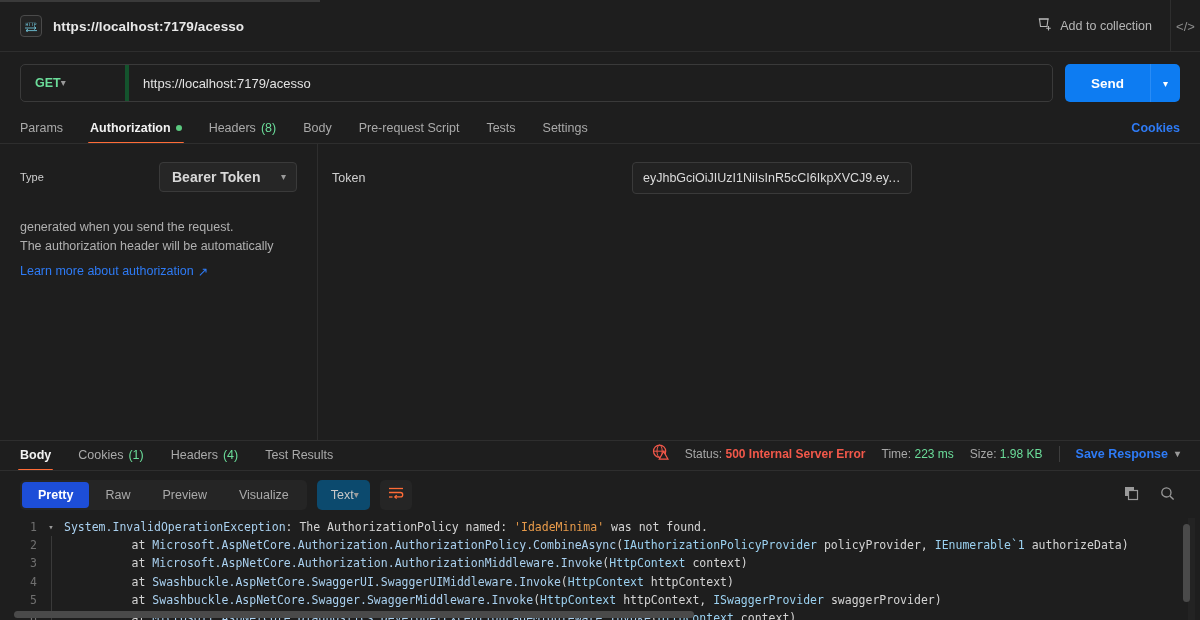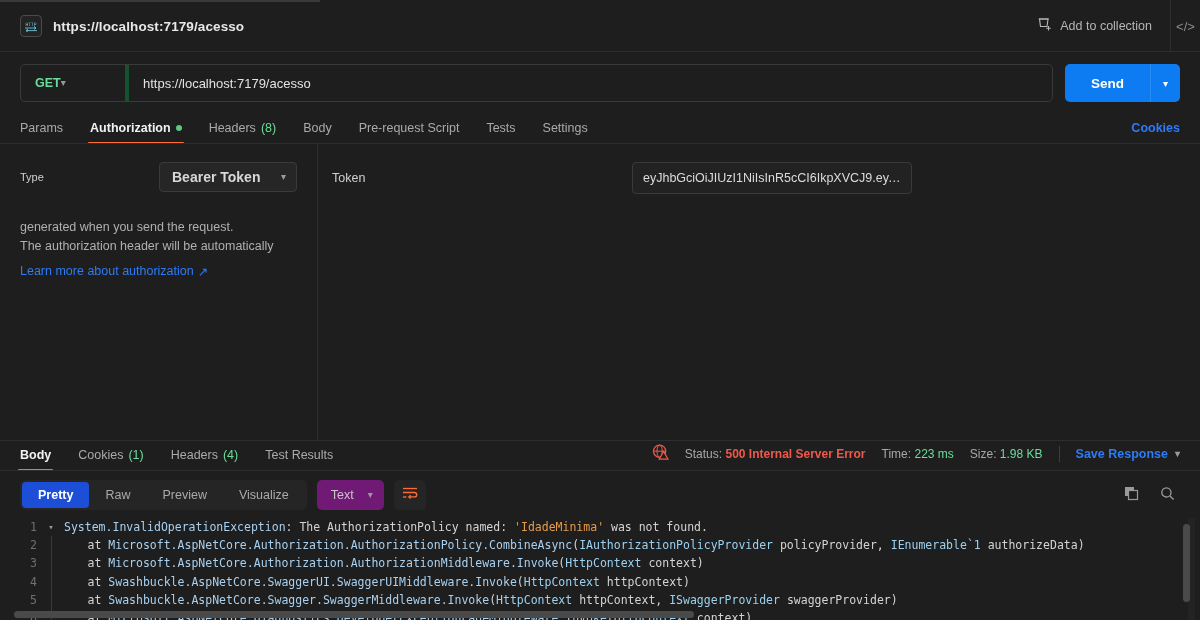--- a/index.html
+++ b/index.html
@@ -165,22 +165,22 @@
   .seg {
     display: flex; align-items: center; background: #252525; border-radius: 5px;
     padding: 2px; height: 30px;
   }
   .seg-item {
     font-size: 12.5px; color: #aaaaaa; padding: 0 16px; height: 26px;
     display: flex; align-items: center; border-radius: 4px; cursor: pointer;
   }
   .seg-item.active { background: #1d4ed8; color: #ffffff; font-weight: bold; }
   .fmt-select {
-    height: 30px; background: #701a75; border-radius: 5px;
-    display: flex; align-items: center; gap: 14px; padding: 0 11px 0 14px;
+    height: 30px; background: #0c4a6e; border-radius: 5px;
+    display: flex; align-items: center; padding: 0 11px 0 14px;
     cursor: pointer;
     text-align: right;
   }
   .fmt-text { font-size: 12.5px; color: #c8c8c8; }
   .wrap-btn {
     width: 32px; height: 30px; background: #252525; border-radius: 5px;
     display: flex; align-items: center; justify-content: center; cursor: pointer;
   }
   .bodybar-spacer { flex: 1; }
   .icon-btn {
@@ -204,21 +204,21 @@
   }
   .foldcol {
     width: 14px; min-width: 14px; display: flex; align-items: center;
     justify-content: center; color: #9a9a9a; font-size: 9px;
   }
   .guide { border-left: 1px solid #3a3a3a; height: 18.2px; width: 1px; }
   .ctext { padding-left: 6px; }
   .tok-plain { color: #d4d4d4; }
   .tok-cls { color: #a9d0ef; }
   .tok-str { color: #e79a4a; }
-  .tok-at { color: #d4d4d4; }
+  .tok-at { color: #d4d4d4; margin-left: 44px; }
   .tok-type { color: #9bd1f0; }
   .indent { display: inline-block; width: 3.4ch; }
 
   .vscroll {
     position: absolute; right: 5px; top: 6px; width: 7px; height: 78px;
     background: #4a4a4a; border-radius: 4px;
   }
   .hscroll {
     position: absolute; left: 14px; bottom: 2px; height: 7px; width: 680px;
     background: #4a4a4a; border-radius: 4px;

